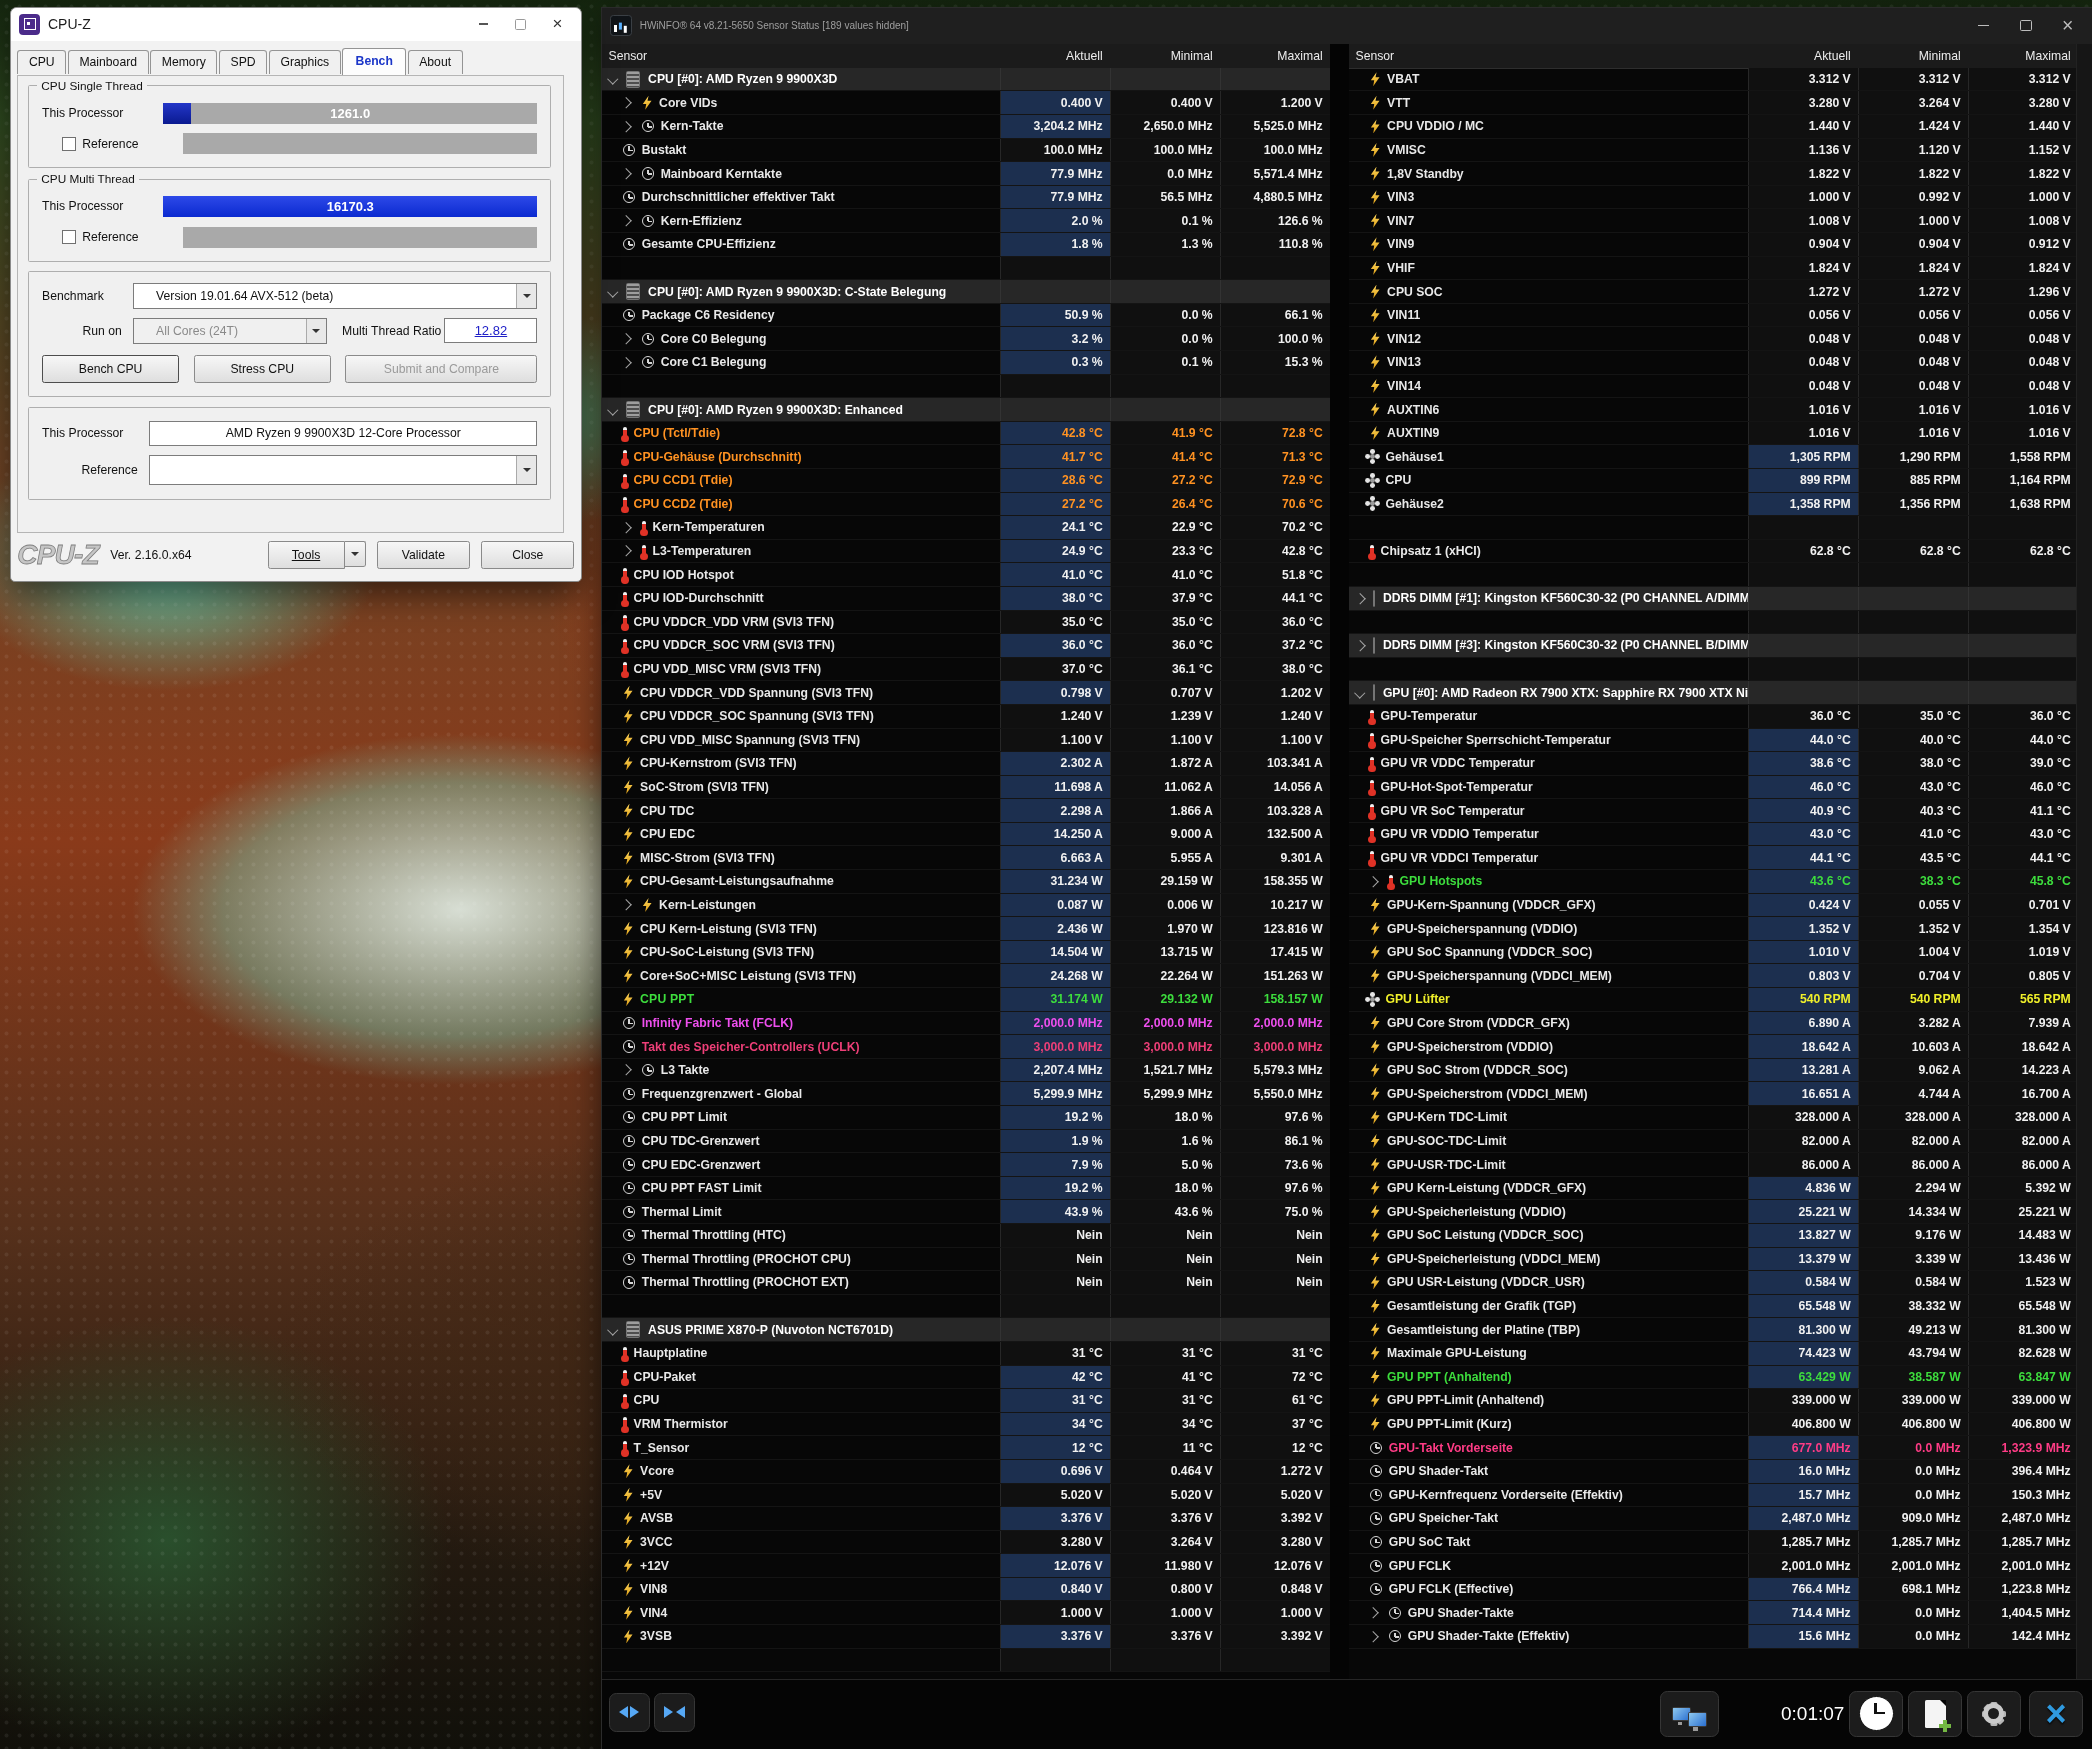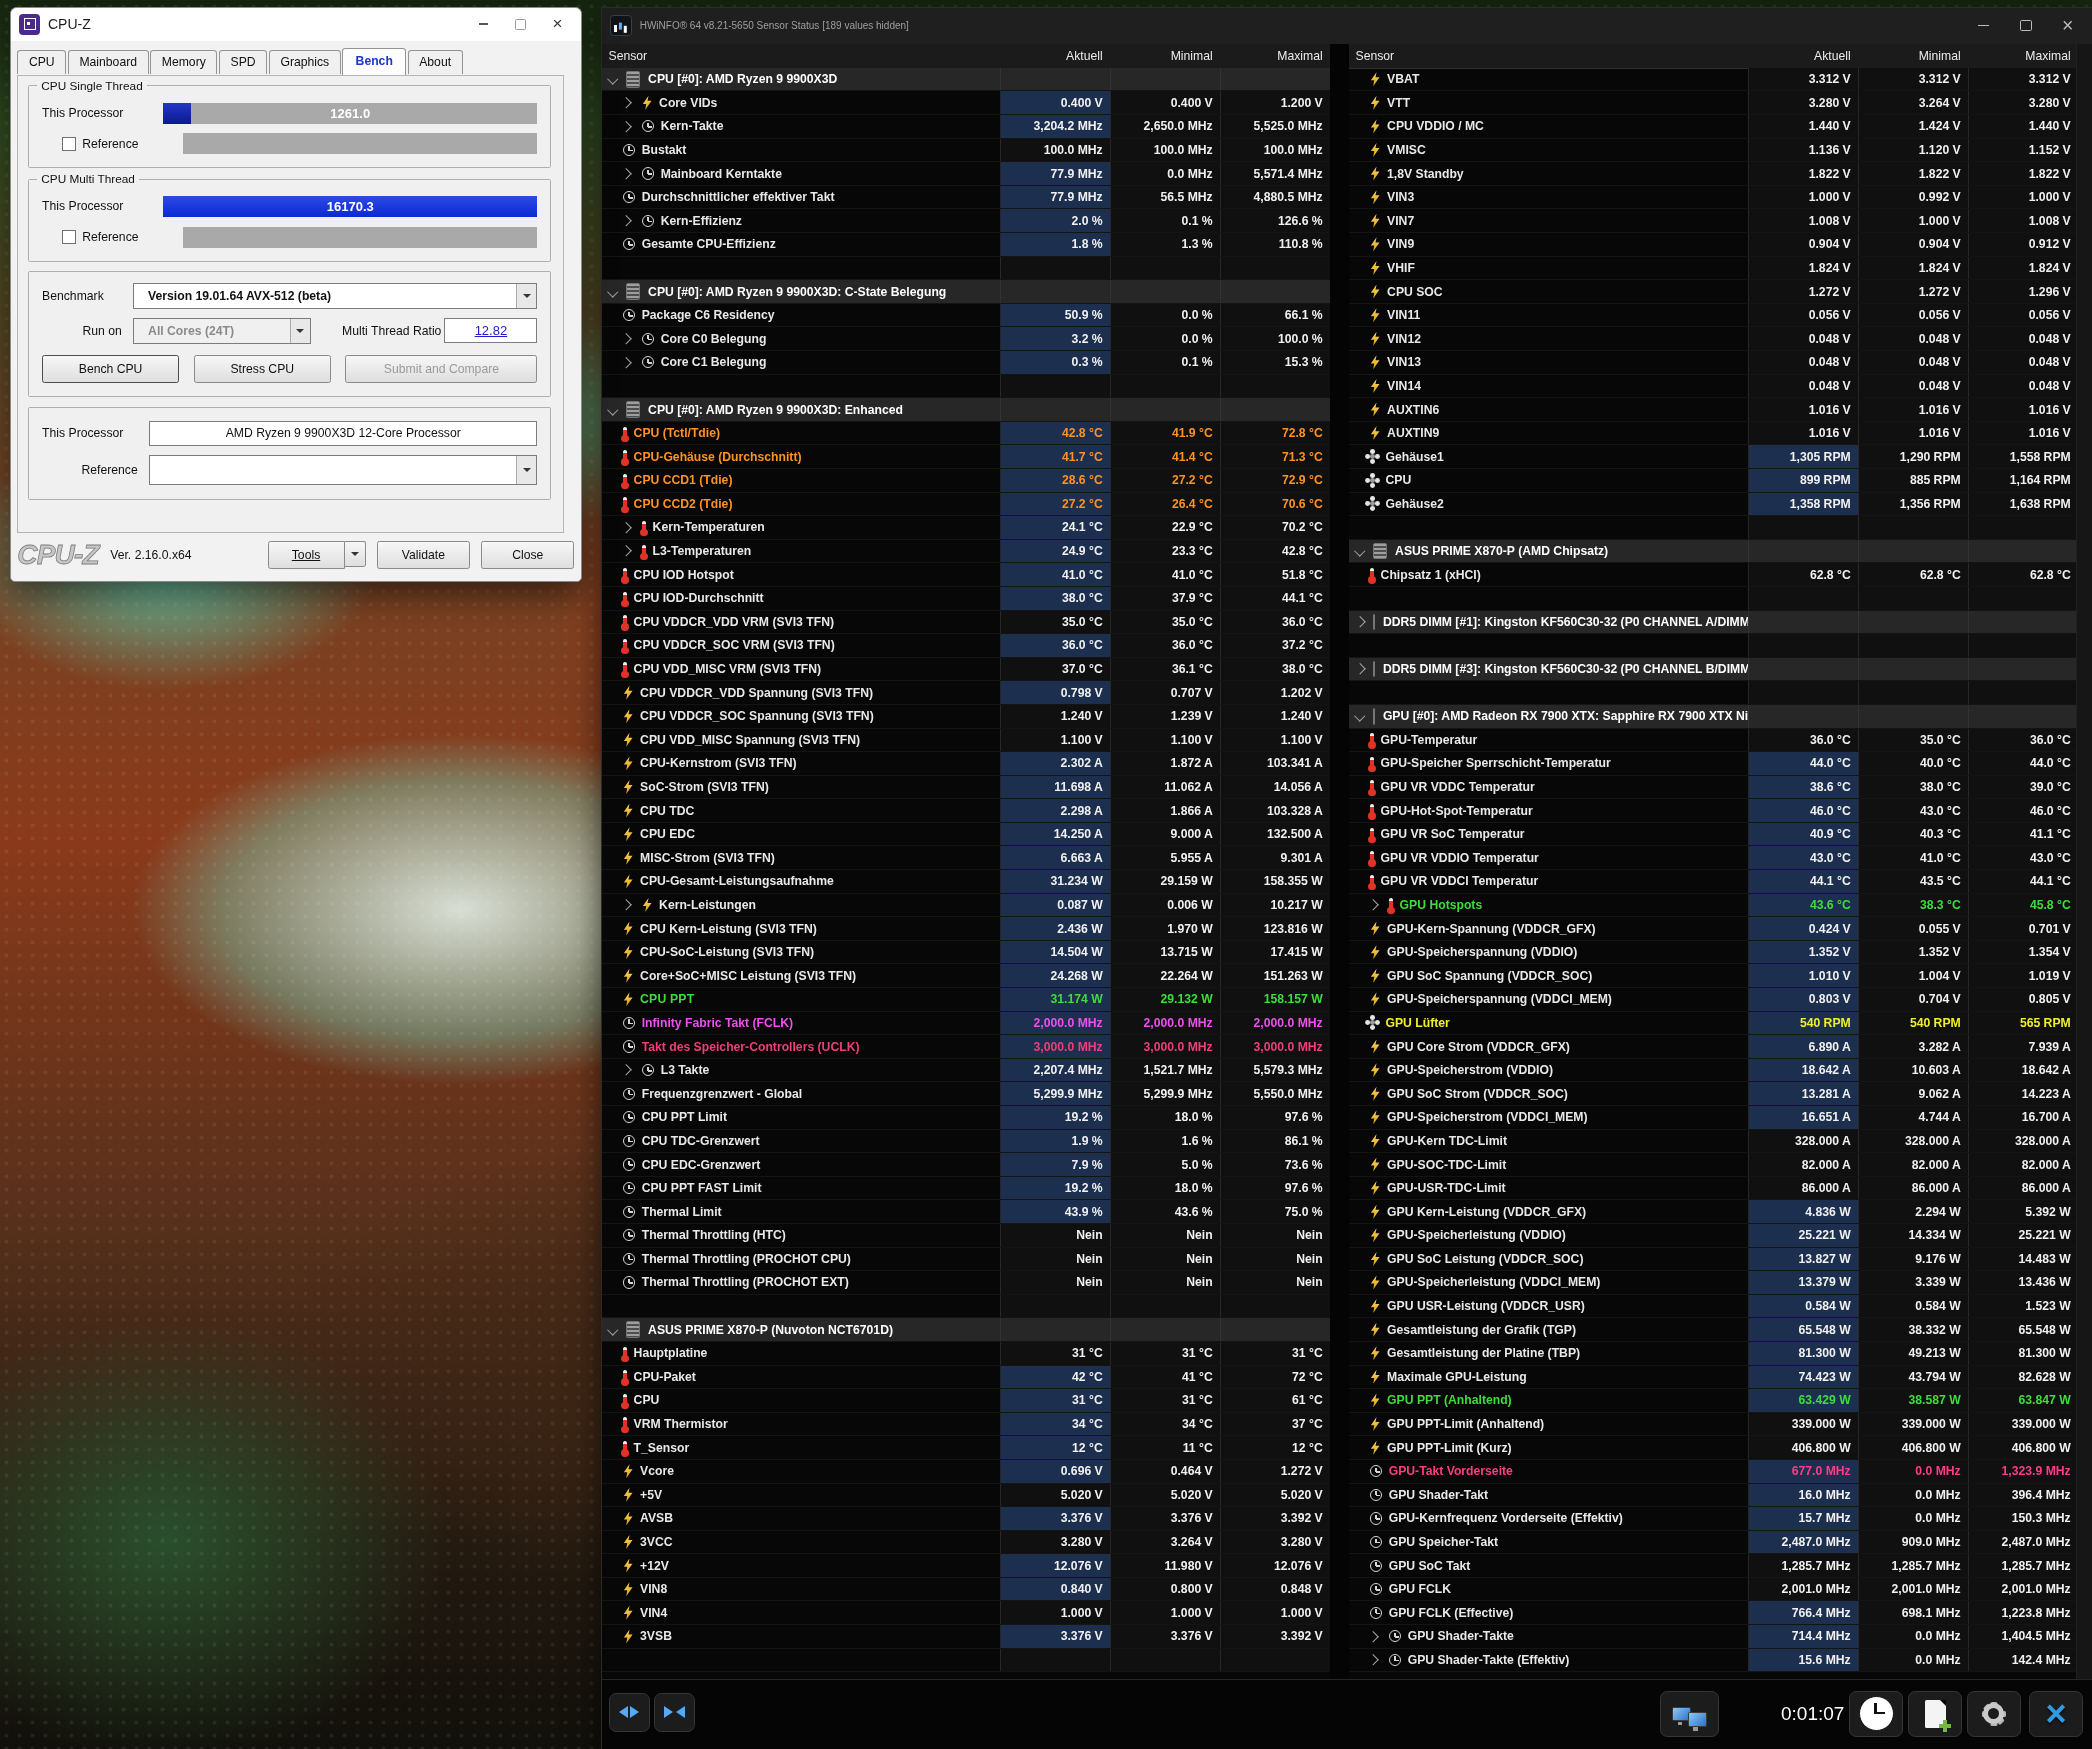--- a/index.html
+++ b/index.html
@@ -45,21 +45,21 @@
   .trow{position:absolute;left:13px;right:13px;display:flex;align-items:center;}
   .trow .lab{width:121px;font-size:12.2px;color:#111;}
   .bar{flex:1;height:21px;background:#a9a9a9;position:relative;}
   .bar .fill{position:absolute;left:0;top:0;bottom:0;background:linear-gradient(180deg,#2336c8,#0a1a90);}
   .bar .bval{position:absolute;inset:0;display:flex;align-items:center;justify-content:center;
     color:#fff;font-weight:bold;font-size:13px;}
   .fill.single{width:28px;} .fill.multi{width:100%;background:linear-gradient(180deg,#2d49e8,#0b2ad0);}
   .cb{width:12.2px;height:12.2px;background:#fff;border:0.8px solid #707070;margin-right:6.5px;flex:0 0 auto;}
   .refrow .lab2{font-size:12.2px;color:#111;width:101px;}
   .dd{height:24.4px;border:0.8px solid #7c7c7c;background:#fff;display:flex;align-items:center;
-    font-size:12.2px;color:#111;padding:0 14px;position:relative;font-weight:bold;}
+    font-size:12.2px;color:#111;padding:0 22px;position:relative;}
   .dd .arr{position:absolute;right:0;top:0;bottom:0;width:19.5px;background:#e8e8e8;border-left:0.8px solid #aaa;
     display:flex;align-items:center;justify-content:center;}
   .dd .arr i{width:0;height:0;border-left:4.1px solid transparent;border-right:4.1px solid transparent;border-top:4.9px solid #333;}
   .dd.dis{background:#f0f0f0;color:#8a8a8a;}
   .inset{border:0.8px solid #7c7c7c;background:#fff;height:23px;display:flex;align-items:center;justify-content:center;
     font-size:13px;color:#2020c8;}
   .btn{background:linear-gradient(180deg,#f7f7f7,#dedede);border:0.8px solid #8a8a8a;border-radius:2.4px;
     font-size:12.2px;color:#111;display:flex;align-items:center;justify-content:center;height:26px;}
   .btn.focus{border:1.6px solid #4d4d4d;}
   .btn.dis{color:#9a9a9a;}
@@ -1105,30 +1105,20 @@
               <div class="vcell hl">1,358 RPM</div>
               <div class="vcell">1,356 RPM</div>
               <div class="vcell">1,638 RPM</div>
             </div>
             <div class="srow">
               <div class="ncell"></div>
               <div class="vcell"></div>
               <div class="vcell"></div>
               <div class="vcell"></div>
             </div>
-            <div class="srow shead">
-              <div class="ncell">
-                <span class="chev d hx"></span>
-                <span class="ic-chip"></span>
-                <span class="gtitle">ASUS PRIME X870-P (AMD Chipsatz)</span>
-              </div>
-              <div class="vcell"></div>
-              <div class="vcell"></div>
-              <div class="vcell"></div>
-            </div>
             <div class="srow">
               <div class="ncell">
                 <span class="ic ic-temp"></span>
                 <span class="sname">Chipsatz 1 (xHCI)</span>
               </div>
               <div class="vcell">62.8 °C</div>
               <div class="vcell">62.8 °C</div>
               <div class="vcell">62.8 °C</div>
             </div>
             <div class="srow">

